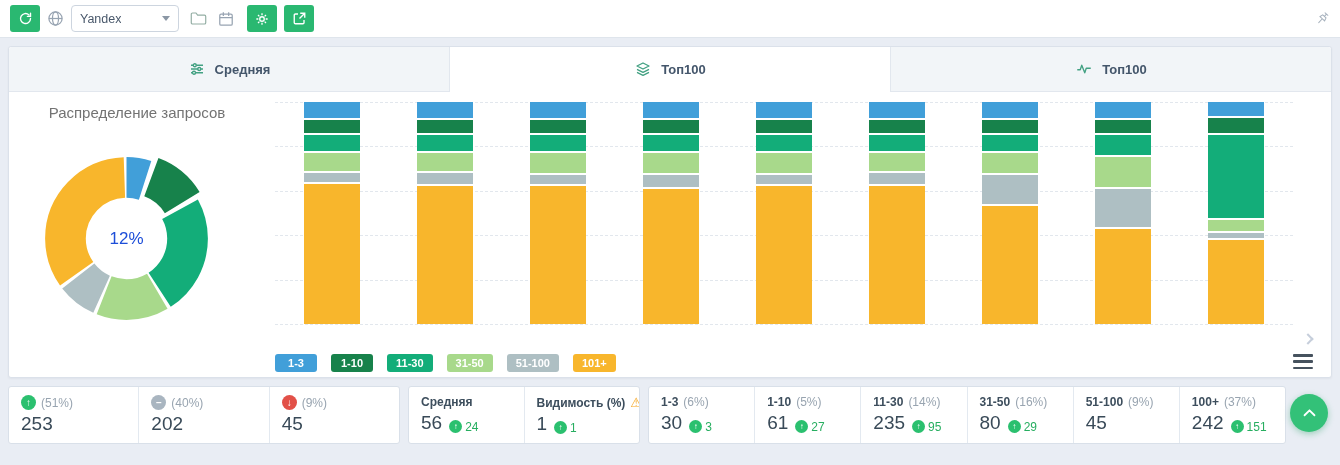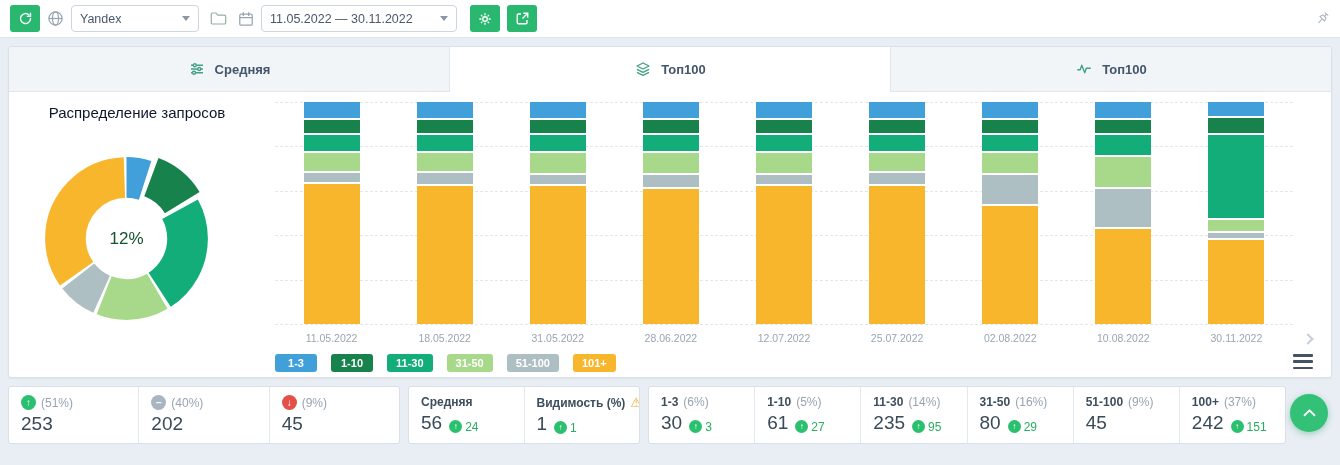--- a/index.html
+++ b/index.html
@@ -18,24 +18,24 @@
 
   
   .panel{position:absolute;left:8px;right:8px;top:46px;height:332px;background:#fff;border:1px solid #dbe1ea;border-radius:3px;box-shadow:0 1px 2px rgba(30,40,60,.05)}
   .tabs{display:flex;height:45px;background:#f2f5f8;border-bottom:1px solid #e2e7ee;border-radius:3px 3px 0 0}
   .tab{flex:1;display:flex;align-items:center;justify-content:center;gap:9px;font-size:13px;font-weight:bold;color:#44566b;border-right:1px solid #e2e7ee;cursor:pointer;position:relative}
   .tab:last-child{border-right:none}
   .tab.active{background:#fff}
   .tab.active::after{content:'';position:absolute;left:0;right:0;bottom:-1px;height:1px;background:#fff}
   .content{position:absolute;top:45px;left:0;right:0;bottom:0}
 
-  .donut-title{position:absolute;top:12px;left:0;width:256px;text-align:center;font-size:15px;color:#0f172a}
+  .donut-title{position:absolute;top:12px;left:0;width:256px;text-align:center;font-size:15px;color:#737373}
   .donut-wrap{position:absolute;left:25px;top:54px;width:185px;height:185px}
   .donut-wrap svg{width:100%;height:100%}
-  .donut-center{position:absolute;inset:0;display:flex;align-items:center;justify-content:center;font-size:17px;color:#14532d}
+  .donut-center{position:absolute;inset:0;display:flex;align-items:center;justify-content:center;font-size:17px;color:#1d4ed8}
 
   .chart{position:absolute;left:256px;right:10px;top:0;bottom:0}
   .plot{position:absolute;left:10px;right:28px;top:10px;height:222px}
   .gridline{position:absolute;left:0;right:0;border-top:1px dashed #e2e7ed}
   .bars{position:absolute;inset:0;display:flex}
   .bar-slot{flex:1;display:flex;justify-content:center;align-items:flex-end}
   .bar{width:56px;height:100%;display:flex;flex-direction:column;cursor:pointer}
   .seg{border-bottom:2px solid #fff}
   .seg:last-child{border-bottom:none}
   .dates{position:absolute;left:10px;right:28px;top:240px;display:flex}
@@ -75,41 +75,36 @@
         </svg>
     </span>
   </button>
   <span class="tb-ic">
     <svg width="17" height="17" viewBox="0 0 18 18" fill="none" stroke="#98a4b2" stroke-width="1.3">
         <circle cx="9" cy="9" r="7"></circle>
         <ellipse cx="9" cy="9" rx="3.2" ry="7"></ellipse>
         <path d="M2 9h14"></path>
       </svg>
   </span>
-  <div class="sel" style="width:128px">
+  <div class="sel" style="width:108px">
     <span class="txt">Yandex</span>
     <span class="spacer"></span>
       <span class="caret"></span>
   </div>
   <span class="tb-ic" style="margin-left:4px">
     <svg width="17" height="15" viewBox="0 0 20 16" fill="none" stroke="#93aea4" stroke-width="1.4">
         <path d="M1.5 3A1.5 1.5 0 0 1 3 1.5h4L9 4h8A1.5 1.5 0 0 1 18.5 5.5V13a1.5 1.5 0 0 1-1.5 1.5H3A1.5 1.5 0 0 1 1.5 13z"></path>
       </svg>
   </span>
   <span class="tb-ic" style="margin-left:4px">
     <svg width="16" height="16" viewBox="0 0 18 18" fill="none" stroke="#98a4b2" stroke-width="1.4">
         <rect x="2" y="3.5" width="14" height="12.5" rx="1.5"></rect>
         <path d="M2 7.5h14M6 1.5v4M12 1.5v4"></path>
       </svg>
   </span>
-  <div class="sel" style="width:196px">
-    <span class="txt">11.05.2022 — 30.11.2022</span>
-    <span class="spacer"></span>
-      <span class="caret"></span>
-  </div>
   <button class="btn-green" style="margin-left:6px">
     <span class="tb-ic">
       <svg width="16" height="16" viewBox="0 0 24 24" fill="none" stroke="#fff" stroke-width="2">
           <circle cx="12" cy="12" r="3.4"></circle>
           <path d="M12 3.5v3M12 17.5v3M3.5 12h3M17.5 12h3M6 6l2.1 2.1M15.9 15.9L18 18M18 6l-2.1 2.1M8.1 15.9L6 18"></path>
         </svg>
     </span>
   </button>
   <button class="btn-green">
     <span class="tb-ic">
@@ -271,31 +266,20 @@
                 <div class="seg" style="height: 7%; background: rgb(65, 159, 217);"></div>
                 <div class="seg" style="height: 8%; background: rgb(23, 130, 75);"></div>
                 <div class="seg" style="height: 38%; background: rgb(19, 173, 121);"></div>
                 <div class="seg" style="height: 6%; background: rgb(168, 217, 139);"></div>
                 <div class="seg" style="height: 3%; background: rgb(174, 191, 195);"></div>
                 <div class="seg" style="height: 38%; background: rgb(248, 182, 44);"></div>
               </div>
             </div>
           </div>
       </div>
-      <div class="dates" id="dates">
-          <span>11.05.2022</span>
-          <span>18.05.2022</span>
-          <span>31.05.2022</span>
-          <span>28.06.2022</span>
-          <span>12.07.2022</span>
-          <span>25.07.2022</span>
-          <span>02.08.2022</span>
-          <span>10.08.2022</span>
-          <span>30.11.2022</span>
-        </div>
       <span class="chev-right"></span>
       <div class="legend" id="legend">
           <div class="pill" style="background: rgb(65, 159, 217);">1-3</div>
           <div class="pill" style="background: rgb(23, 130, 75);">1-10</div>
           <div class="pill" style="background: rgb(19, 173, 121);">11-30</div>
           <div class="pill" style="background: rgb(168, 217, 139);">31-50</div>
           <div class="pill" style="background: rgb(174, 191, 195);">51-100</div>
           <div class="pill" style="background: rgb(248, 182, 44);">101+</div>
         </div>
       <div class="chart-menu">

